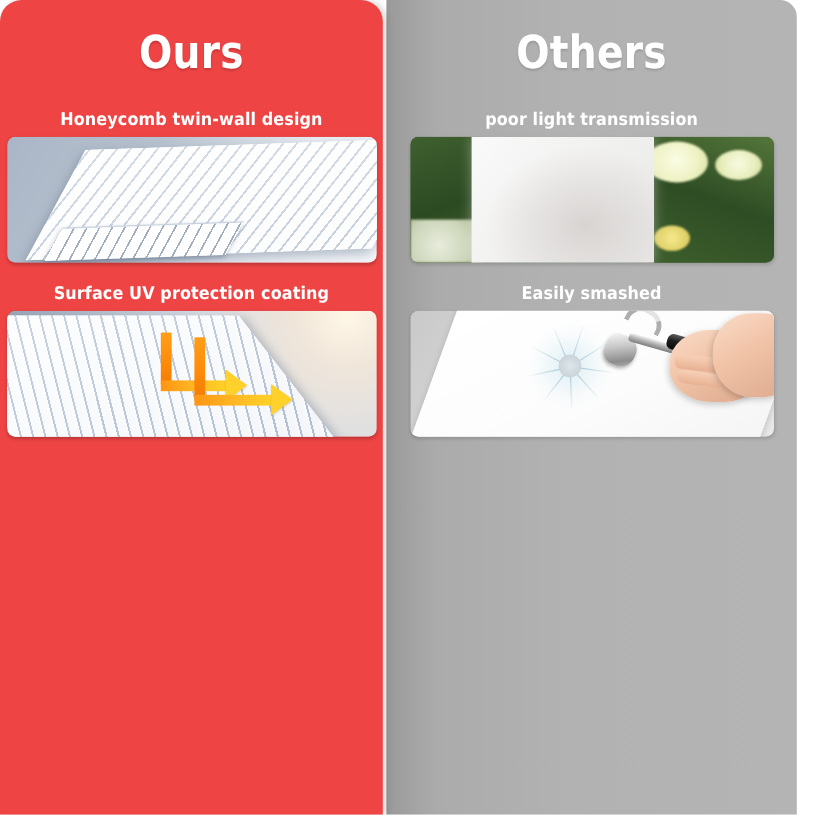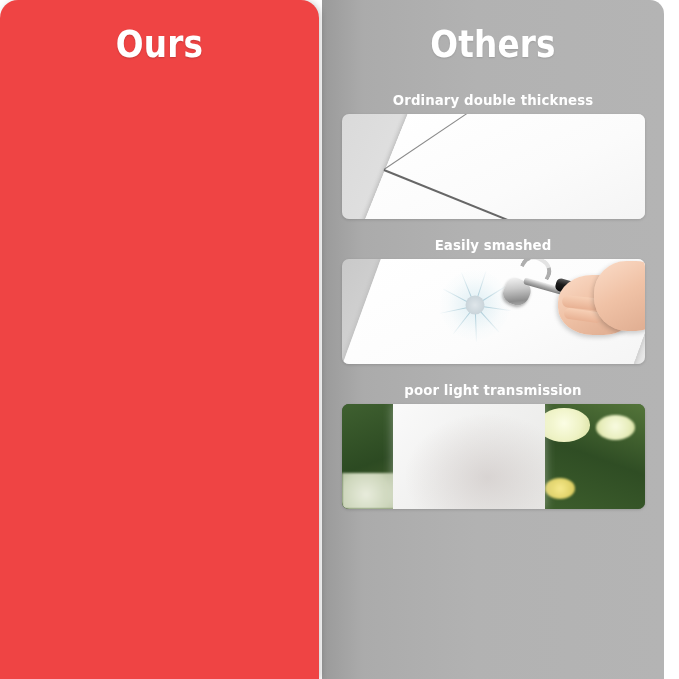--- a/index.html
+++ b/index.html
@@ -172,42 +172,73 @@
 </head>
 <body>
 
 <div class="stage">
 
   <div class="panel panel-ours">
     <div class="ptitle">Ours</div>
 
     <div class="rows">
 
-
+      <div class="row">
+        <div class="row-label">Honeycomb twin-wall design</div>
+        <div class="card">
+          <div class="bg-hc"></div>
+          <div class="hc-sheet">
+              <div class="hc-ribs"></div>
+            </div>
+          <div class="hc-edge"></div>
+        </div>
+      </div>
+
+      <div class="row">
+        <div class="row-label">Surface UV protection coating</div>
+        <div class="card">
+          <div class="bg-uv"></div>
+          <div class="uv-sheet"></div>
+          <div class="arrowL" style="left:128px;top:18px;">
+            <div class="shaft-v" style="left:0;top:0;height:44px;"></div>
+            <div class="shaft-h" style="left:0;top:40px;width:56px;"></div>
+            <div class="head" style="left:54px;top:31px;"></div>
+          </div>
+          <div class="arrowL" style="left:156px;top:22px;">
+            <div class="shaft-v" style="left:0;top:0;height:52px;"></div>
+            <div class="shaft-h" style="left:0;top:48px;width:66px;"></div>
+            <div class="head" style="left:64px;top:39px;"></div>
+          </div>
+        </div>
+      </div>
 
 
 
     </div>
   </div>
 
   <div class="panel panel-others">
     <div class="ptitle">Others</div>
 
     <div class="rows">
 
-      <div class="row">
-        <div class="row-label">Ordinary double thickness</div>
-        <div class="card">
-          <div class="bg-plain"></div>
-          <div class="plain-sheet"></div>
-          <div class="plain-edge"></div>
-          <div class="plain-edge2"></div>
-        </div>
-      </div>
-
+
+
+      <div class="row">
+        <div class="row-label">poor light transmission</div>
+        <div class="card">
+          <div class="bg-poor"></div>
+          <div class="poor-leafL"></div>
+          <div class="poor-leafR"></div>
+          <div class="poor-flw"></div>
+          <div class="poor-flw2"></div>
+          <div class="poor-flw3"></div>
+          <div class="poor-panel"></div>
+        </div>
+      </div>
 
       <div class="row">
         <div class="row-label">Easily smashed</div>
         <div class="card">
           <div class="bg-smash"></div>
           <div class="sm-sheet"></div>
           <div class="crack">
             <div class="halo"></div>
             <div class="ray" style="transform:rotate(8deg);"></div>
             <div class="ray" style="transform:rotate(48deg);"></div>
@@ -226,29 +257,16 @@
             <div class="hm-neck" style="left:32px;top:22px;width:40px;transform:rotate(16deg);transform-origin:left center;"></div>
             <div class="hm-handle" style="left:64px;top:22px;width:96px;transform:rotate(16deg);transform-origin:left center;"></div>
           </div>
           <div class="hand" style="left:216px;top:16px;width:76px;height:60px;"></div>
           <div class="finger" style="left:220px;top:38px;width:42px;height:12px;transform:rotate(6deg);"></div>
           <div class="finger" style="left:222px;top:51px;width:38px;height:11px;transform:rotate(8deg);"></div>
           <div class="hand" style="left:252px;top:2px;width:70px;height:70px;border-radius:46% 40% 40% 48%;"></div>
         </div>
       </div>
 
-      <div class="row">
-        <div class="row-label">poor light transmission</div>
-        <div class="card">
-          <div class="bg-poor"></div>
-          <div class="poor-leafL"></div>
-          <div class="poor-leafR"></div>
-          <div class="poor-flw"></div>
-          <div class="poor-flw2"></div>
-          <div class="poor-flw3"></div>
-          <div class="poor-panel"></div>
-        </div>
-      </div>
-
     </div>
   </div>
 
 </div>
 
 </body></html>

